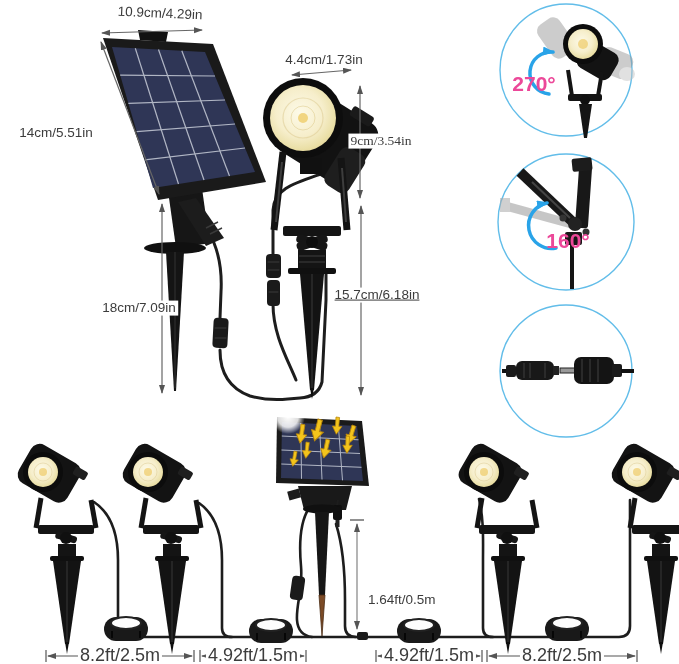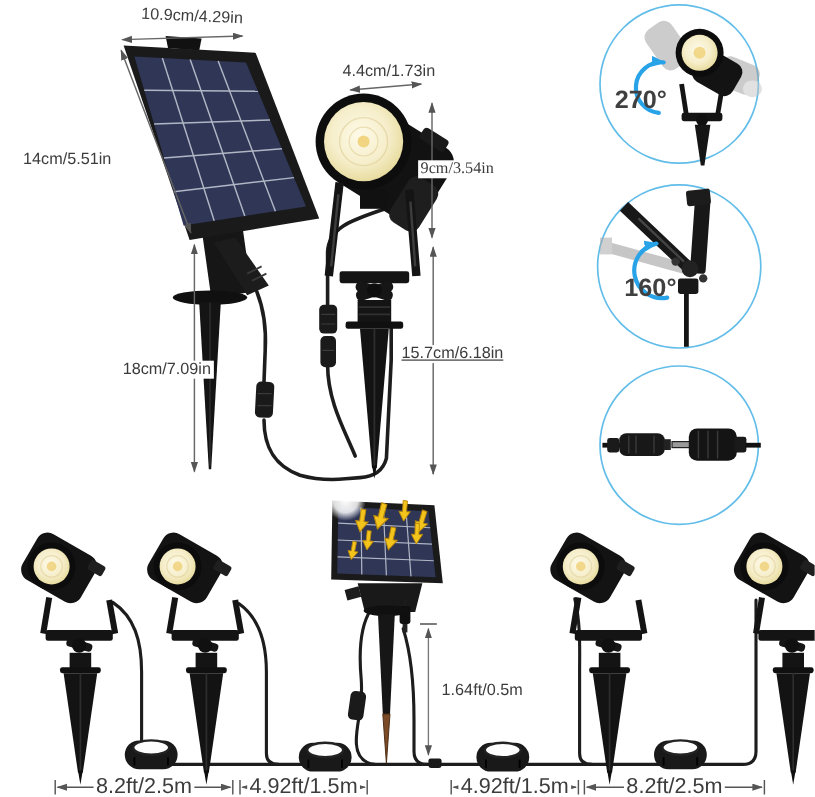--- a/index.html
+++ b/index.html
@@ -7,25 +7,25 @@
     position:relative;width:679px;height:664px;background:#fff;overflow:hidden;
     font-family:"Liberation Sans","DejaVu Sans",sans-serif;
   }
   .canvas svg{position:absolute;left:0;top:0;}
   .dim-label{
     position:absolute;transform:translate(-50%,-50%);
     font-size:13.5px;color:#3c3c3c;background:#fff;padding:0 2px;
     white-space:nowrap;line-height:1.1;
   }
   .dim-label.tilt2{transform:translate(-50%,-50%) rotate(2.5deg);}
-  .dim-label.left-anchor{transform:translate(0,-50%);}
+  .dim-label.left-anchor{transform:translate(0,-50%);margin-top:24px;}
   .span-label{font-size:18px;}
   .deg-label{
     position:absolute;transform:translate(-50%,-50%);
-    font-size:21px;font-weight:bold;color:#404040;background:transparent;
+    font-size:21px;font-weight:bold;color:#ec4899;background:transparent;
     white-space:nowrap;
   }
 </style>
 </head>
 <body>
 
 <div class="canvas">
 
 <svg width="679" height="664" viewBox="0 0 679 664">
   <defs>
@@ -287,21 +287,21 @@
 
 <div class="dim-label tilt2" style="left:160px;top:14px;">10.9cm/4.29in</div>
 <div class="dim-label" style="left:56px;top:133px;">14cm/5.51in</div>
 <div class="dim-label" style="left:139px;top:308px;">18cm/7.09in</div>
 
 <div class="dim-label" style="left:324px;top:60px;">4.4cm/1.73in</div>
 <div class="dim-label" style="left:381px;top:141px;font-family:Liberation Serif, serif;">9cm/3.54in</div>
 <div class="dim-label" style="left:377px;top:295px;text-decoration:underline;">15.7cm/6.18in</div>
 
 <div class="deg-label" style="left:534px;top:84px;">270°</div>
-<div class="deg-label" style="left:542px;top:241px;">160°</div>
+<div class="deg-label" style="left:568px;top:241px;">160°</div>
 
 <div class="dim-label left-anchor" style="left:366px;top:576px;">1.64ft/0.5m</div>
 
 <div class="dim-label span-label" style="left:120px;top:656px;">8.2ft/2.5m</div>
 <div class="dim-label span-label" style="left:253px;top:656px;">4.92ft/1.5m</div>
 <div class="dim-label span-label" style="left:429px;top:656px;">4.92ft/1.5m</div>
 <div class="dim-label span-label" style="left:562px;top:656px;">8.2ft/2.5m</div>
 
 </div>
 

